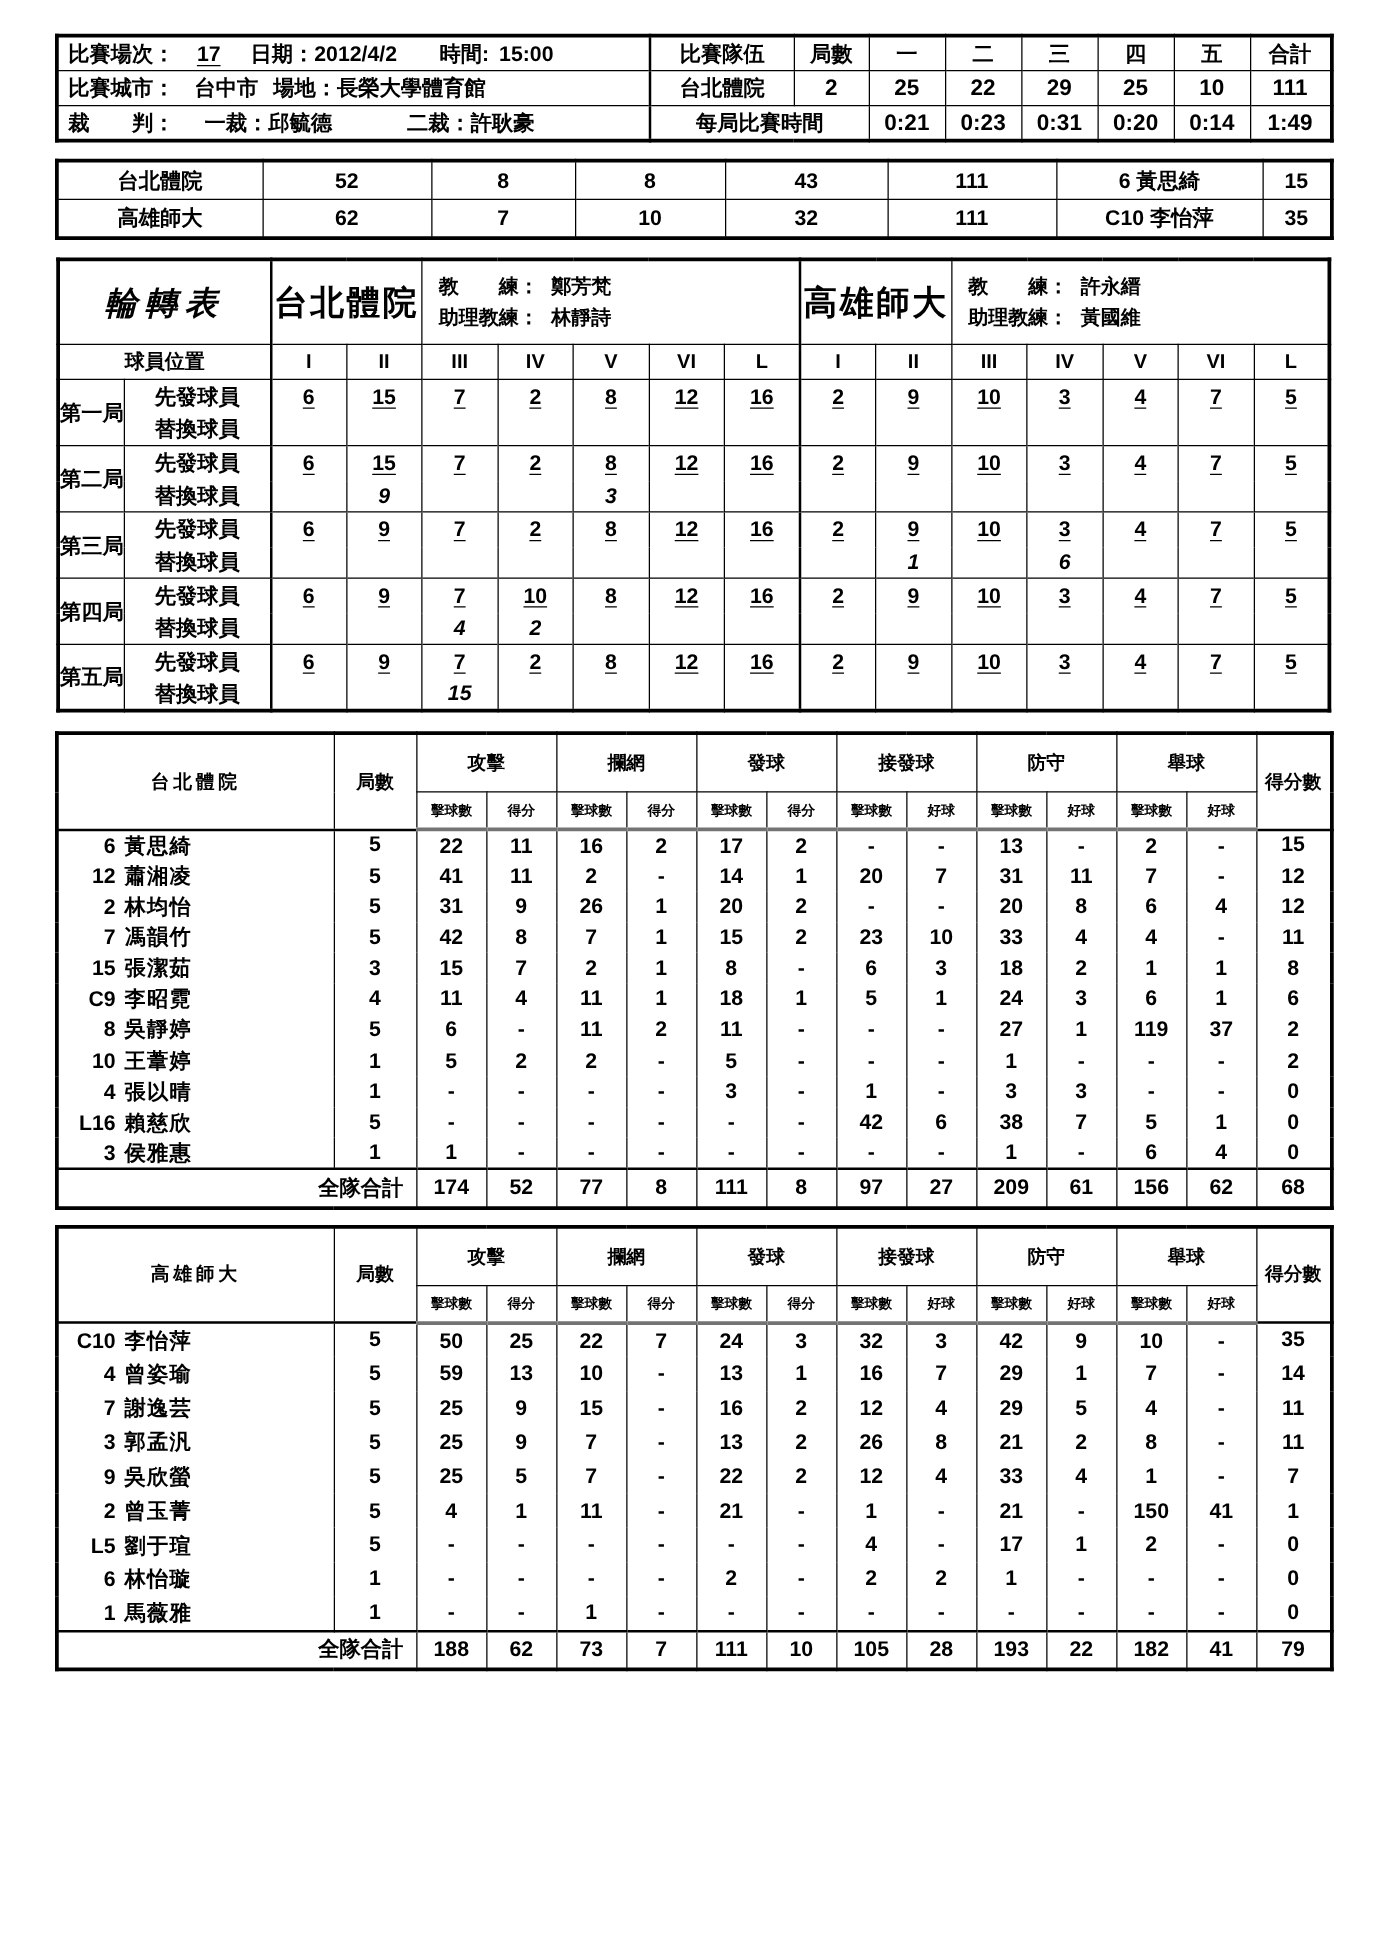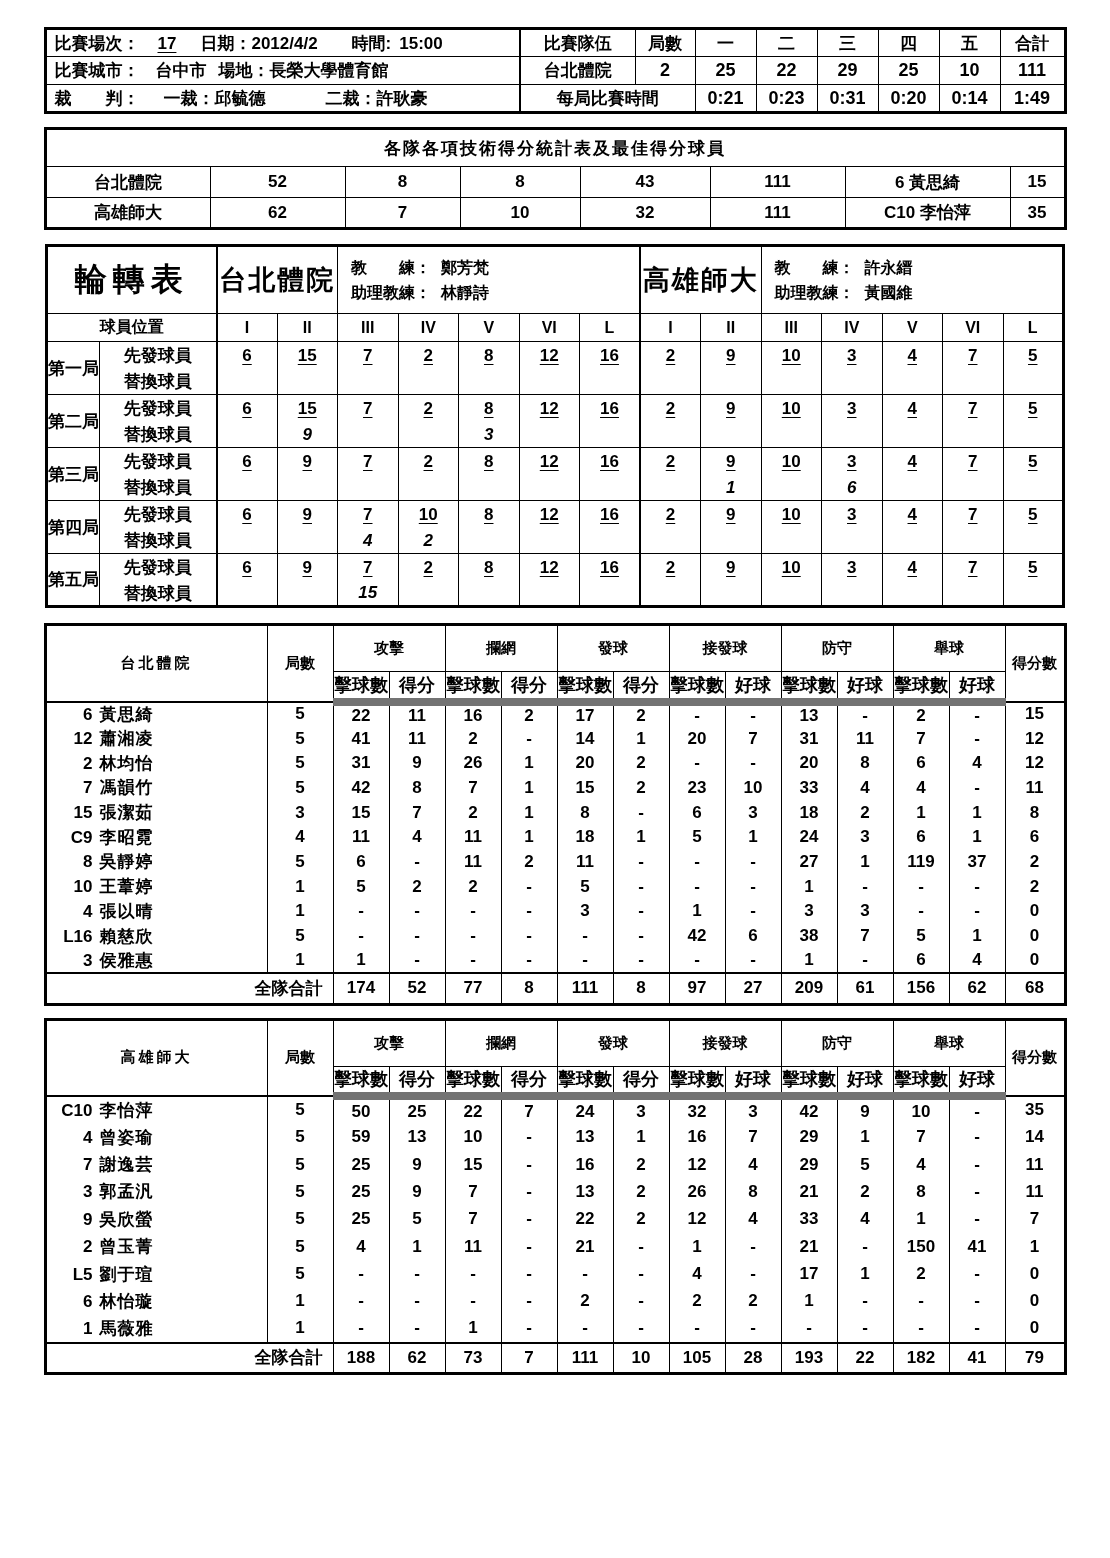--- a/index.html
+++ b/index.html
@@ -30,21 +30,21 @@
 
   
   .tech { margin-top:13px; }
   .tech .trow { height:31px; }
   .tech-title { height:36px; font-size:18px; letter-spacing:2px; }
   .tech th, .tech td { font-size:17px; }
 
   
   .rot { margin-top:14px; }
   .rhead { height:68px; }
-  .rot-title { font-size:32px; letter-spacing:6px; }
+  .rot-title { font-size:26px; letter-spacing:6px;font-style:italic; }
   .rteam { font-size:27px; letter-spacing:2px; }
   .coach { text-align:left; padding-left:13px; font-size:16px; }
   .coach div { line-height:25px; white-space:nowrap; }
   .coach .cname { margin-left:10px; }
   .prow { height:28px; }
   .prow td { font-size:16px; }
   .tsep { border-left:2px solid #000; }
   .rot tbody td { border-top:none; border-bottom:none; font-size:17px; }
   .rot tbody tr.set-start td { border-top:1px solid #000; }
   .rot tbody tr.set-start { height:28px; }
@@ -55,21 +55,21 @@
   .sub { font-style:italic; font-size:16px; text-decoration:none; }
 
   
   .stat { }
   .t-tpe { margin-top:15px; }
   .t-khs { margin-top:12px; }
   .stat tr.h1 { height:47px; }
   .stat tr.h2 { height:30px; }
   .steam { font-size:26px; letter-spacing:3px; }
   .stat .h1 th { font-size:15px; }
-  .stat .h2 th { font-size:18px; border-bottom:8px solid #737373; }
+  .stat .h2 th { font-size:11px; border-bottom:3px solid #737373; }
   .stat .h1 th.rs { border-bottom:2px solid #000; }
   .stat tbody td { border-top:none; border-bottom:none; font-size:17px; }
   .t-tpe tbody tr { height:24.7px; }
   .t-khs tbody tr { height:27.4px; }
   .stat tbody tr.totals { height:31px; }
   .stat tbody tr.totals td { border-top:2px solid #000; }
   .pname { text-align:left; }
   .pno { display:inline-block; width:46px; text-align:right; }
   .pnm { margin-left:7px; letter-spacing:1px; }
   .total-label { text-align:right; padding-right:10px; font-size:17px; }
@@ -139,23 +139,20 @@
       <col style="width:165px">
         <col style="width:135px">
         <col style="width:115px">
         <col style="width:120px">
       <col style="width:130px">
         <col style="width:135px">
         <col style="width:165px">
         <col style="width:55px">
     </colgroup>
     <tbody>
-        <tr>
-          <th colspan="8" class="tech-title">各隊各項技術得分統計表及最佳得分球員</th>
-        </tr>
     <tr class="trow">
       <td>台北體院</td>
       <td>52</td>
       <td>8</td>
       <td>8</td>
       <td>43</td>
       <td>111</td>
       <td>6 黃思綺</td>
       <td>15</td>
     </tr>

